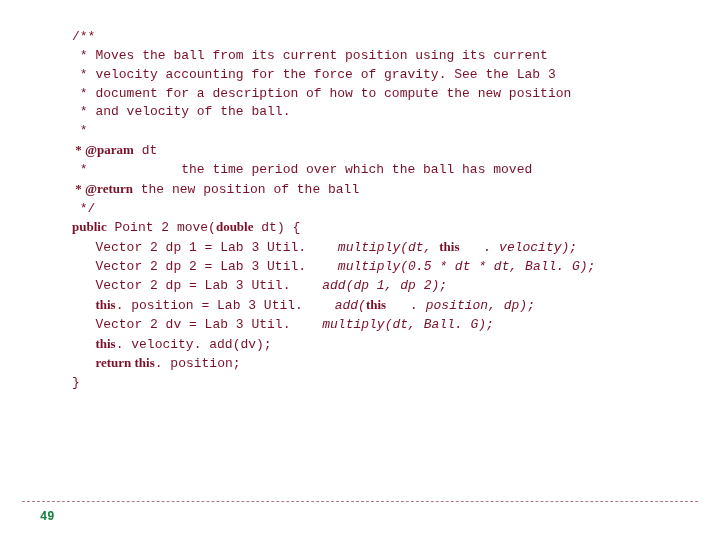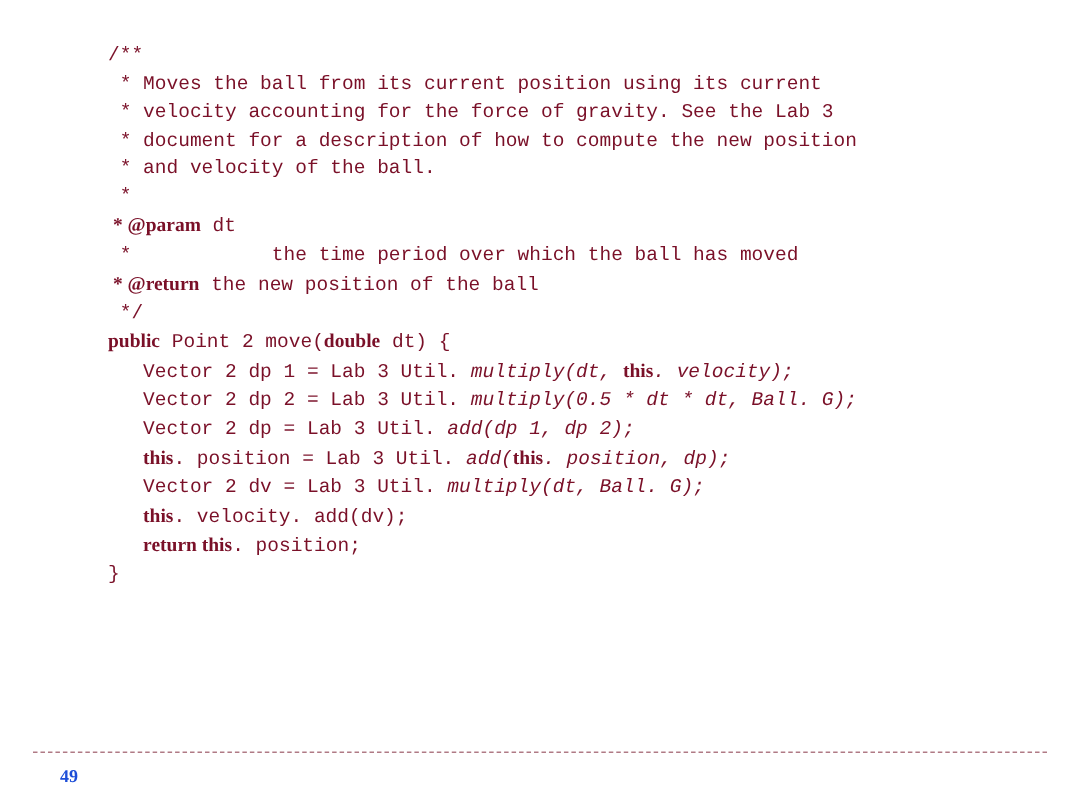--- a/index.html
+++ b/index.html
@@ -22,35 +22,35 @@
   }
   .code-block {
     position: absolute;
     top: 28px;
     left: 72px;
     right: 30px;
     white-space: pre;
   }
   .c  { color: #7a1028; }          
   .kw { color: #7a1028; font-weight: bold; font-family: Liberation Serif, serif; }   
-  .it { color: #7a1028; font-style: italic; }   
+  .it { color: #7a1028; font-style: italic; margin-left: 24px; }   
   .divider {
     position: absolute;
     left: 22px;
     right: 22px;
     bottom: 38px;
     border-top: 1px dashed #b07a85;
   }
   .page-num {
     position: absolute;
     left: 40px;
     bottom: 14px;
-    font-family: Liberation Serif, serif;
+    font-family: Liberation Mono, monospace;
     font-size: 12px;
-    color: #1d4ed8;
+    color: #15803d;
     font-weight: bold;
   }
   .line { display: block; }
 </style>
 </head>
 <body>
 
 <div class="slide">
 
   <div class="code-block"><span class="line"><span class="c">/**</span></span><span class="line"><span class="c"> * Moves the ball from its current position using its current</span></span><span class="line"><span class="c"> * velocity accounting for the force of gravity. See the Lab 3</span></span><span class="line"><span class="c"> * document for a description of how to compute the new position</span></span><span class="line"><span class="c"> * and velocity of the ball.</span></span><span class="line"><span class="c"> * </span></span><span class="line"><span class="kw"> * @param</span><span class="c"> dt</span></span><span class="line"><span class="c"> *            the time period over which the ball has moved</span></span><span class="line"><span class="kw"> * @return</span><span class="c"> the new position of the ball</span></span><span class="line"><span class="c"> */</span></span><span class="line"><span class="kw">public</span><span class="c"> Point 2 move(</span><span class="kw">double</span><span class="c"> dt) {</span></span><span class="line"><span class="c">   Vector 2 dp 1 = Lab 3 Util.</span><span class="it"> multiply(dt, </span><span class="kw">this</span><span class="it">. velocity);</span></span><span class="line"><span class="c">   Vector 2 dp 2 = Lab 3 Util.</span><span class="it"> multiply(0.5 * dt * dt, Ball. G);</span></span><span class="line"><span class="c">   Vector 2 dp = Lab 3 Util.</span><span class="it"> add(dp 1, dp 2);</span></span><span class="line"><span class="c">   </span><span class="kw">this</span><span class="c">. position = Lab 3 Util.</span><span class="it"> add(</span><span class="kw">this</span><span class="it">. position, dp);</span></span><span class="line"><span class="c">   Vector 2 dv = Lab 3 Util.</span><span class="it"> multiply(dt, Ball. G);</span></span><span class="line"><span class="c">   </span><span class="kw">this</span><span class="c">. velocity. add(dv);</span></span><span class="line"><span class="c">   </span><span class="kw">return this</span><span class="c">. position;</span></span><span class="line"><span class="c">}</span></span></div>

